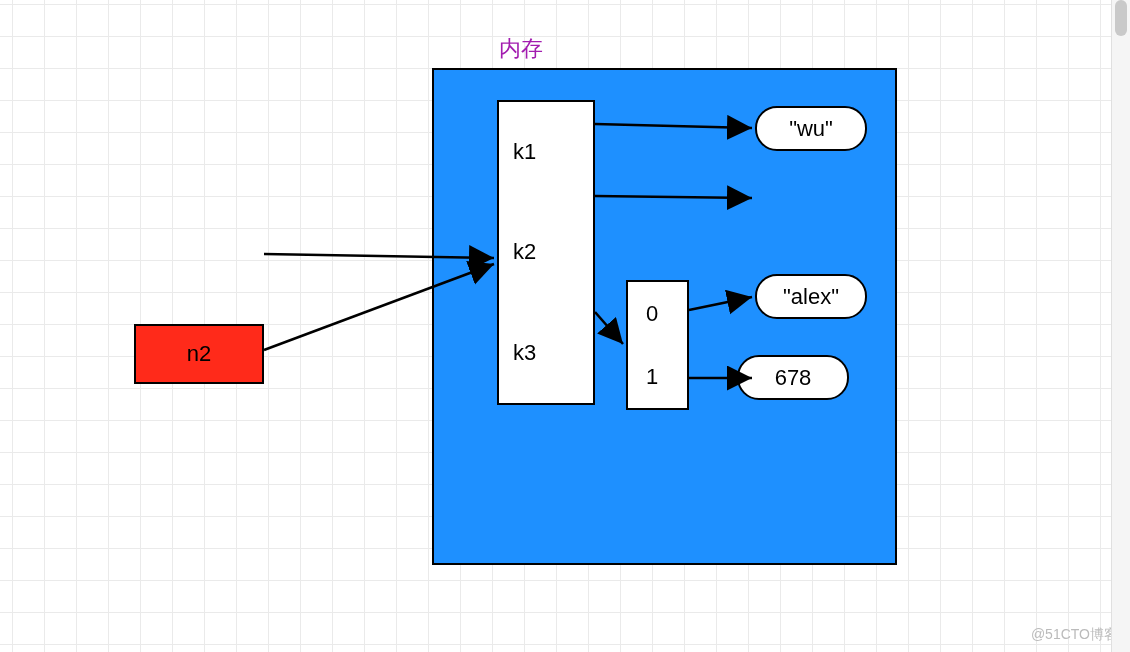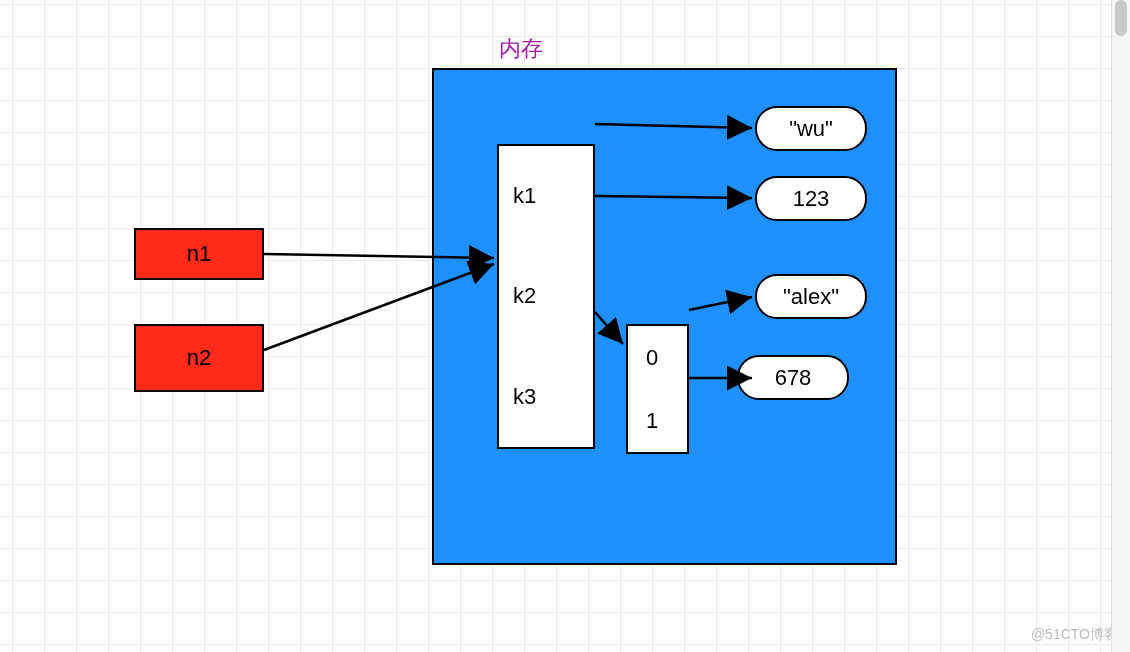--- a/index.html
+++ b/index.html
@@ -33,21 +33,20 @@
     border: 2px solid #000;
     display: flex; align-items: center; justify-content: center;
     color: #000; font-size: 22px;
   }
   .white-box {
     background: #fff;
     border: 2px solid #000;
     display: flex; flex-direction: column; justify-content: space-around;
     padding-left: 14px;
     font-size: 22px;
-    margin-top: 44px;
   }
   .pill {
     background: #fff;
     border: 2px solid #000;
     border-radius: 22px;
     display:flex; align-items:center; justify-content:center;
     font-size: 22px;
   }
   svg.arrows { position:absolute; top:0; left:0; width:1130px; height:652px; pointer-events:none; }
   .watermark {
@@ -62,40 +61,36 @@
 <body>
 
 <div class="grid-bg"></div>
 
 <div class="stage">
 
   <div class="abs title" style="left:499px; top:34px;">内存</div>
 
   <div class="abs memory-box" style="left:432px; top:68px; width:465px; height:497px;"></div>
 
-  <div class="abs red-box" style="left:134px; top:228px; width:130px; height:52px;">
-    <span>n1</span>
-  </div>
-  <div class="abs red-box" style="left:134px; top:324px; width:130px; height:68px;">
+  <div class="abs red-box" style="left:134px; top:324px; width:130px; height:60px;">
     <span>n2</span>
   </div>
 
   <div class="abs white-box" style="left:497px; top:100px; width:98px; height:305px;">
     <span>k1</span>
     <span>k2</span>
     <span>k3</span>
   </div>
 
   <div class="abs white-box" style="left:626px; top:280px; width:63px; height:130px; padding-left:18px;">
     <span>0</span>
     <span>1</span>
   </div>
 
   <div class="abs pill" style="left:755px; top:106px; width:112px; height:45px;">"wu"</div>
-  <div class="abs pill" style="left:755px; top:176px; width:112px; height:45px;">123</div>
   <div class="abs pill" style="left:755px; top:274px; width:112px; height:45px;">"alex"</div>
   <div class="abs pill" style="left:737px; top:355px; width:112px; height:45px;">678</div>
 
   <svg class="arrows">
     <defs>
       <marker id="ah" markerWidth="12" markerHeight="12" refX="10" refY="5" orient="auto">
         <path d="M0,0 L10,5 L0,10 Z" fill="#000"></path>
       </marker>
     </defs>
 

